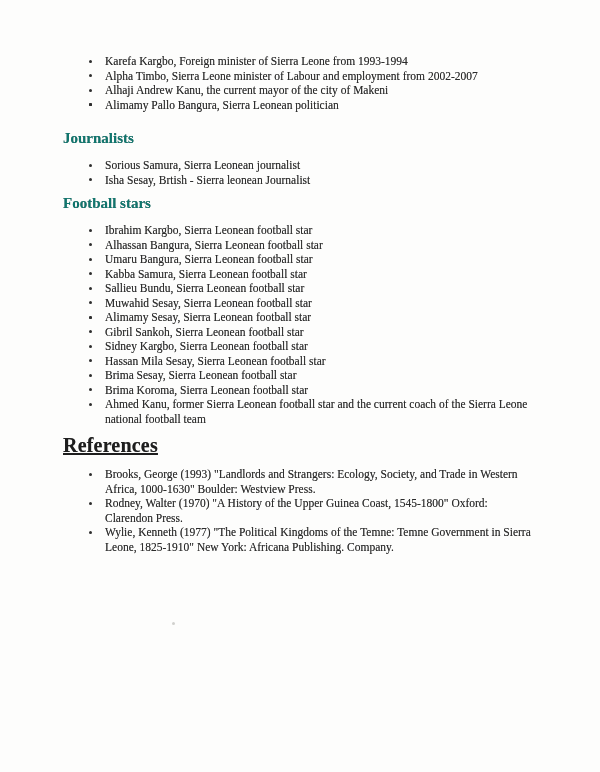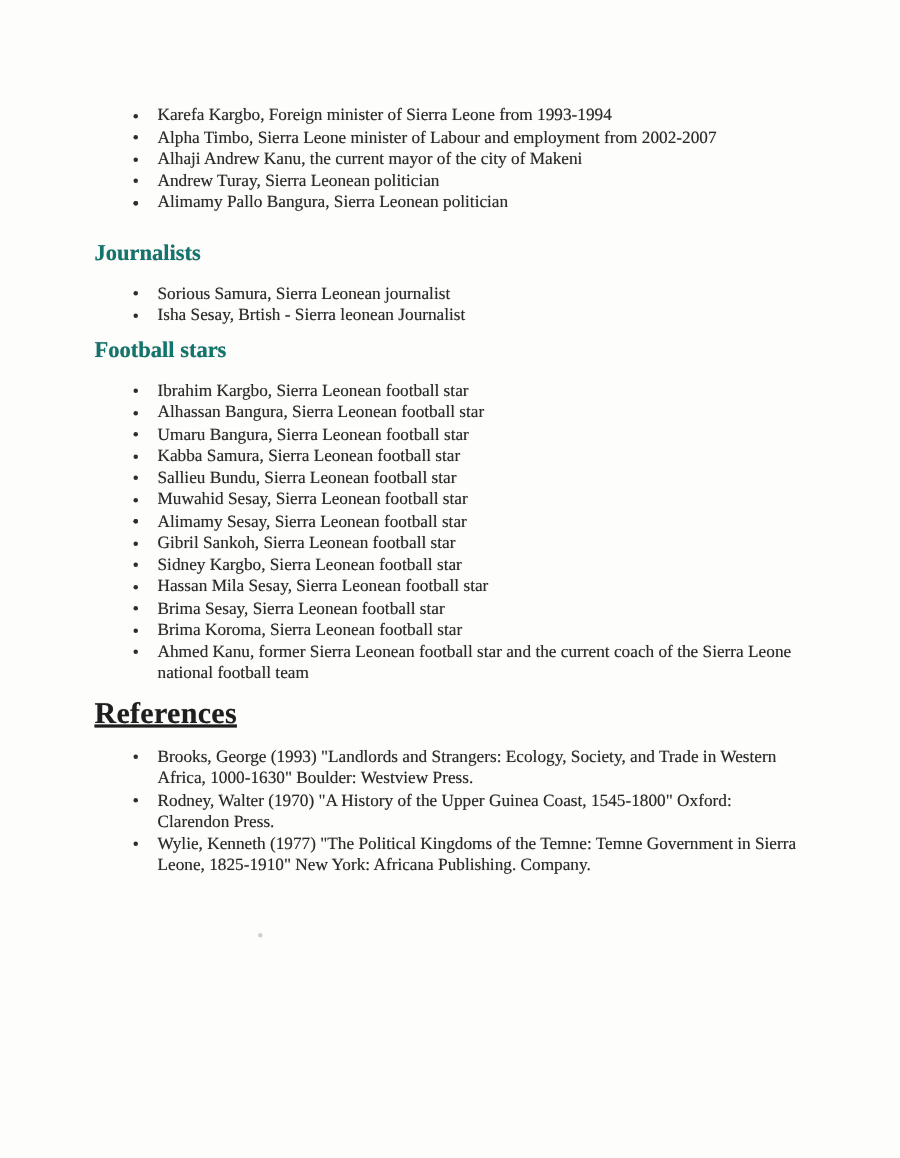--- a/index.html
+++ b/index.html
@@ -25,21 +25,21 @@
   .page * {
     text-shadow: 0 0 0.5px rgba(43,43,43,0.55);
   }
   .doc-list {
     list-style: none;
     margin: 12px 0 0 25px;
     padding: 0;
     width: 447px;
   }
   .doc-list.first {
-    margin-top: 16px;
+    margin-top: 0;
   }
   .doc-list.refs {
     margin-top: 10px;
   }
   .doc-li {
     position: relative;
     padding-left: 17px;
     font-size: 11.5px;
     line-height: 14.5px;
   }
@@ -99,21 +99,20 @@
         <span class="li-text">Alpha Timbo, Sierra Leone minister of Labour and employment from 2002-2007</span>
       </li>
 
       <li class="doc-li">
         <span class="bullet"></span>
         <span class="li-text">Alhaji Andrew Kanu, the current mayor of the city of Makeni</span>
       </li>
 
       <li class="doc-li">
         <span class="bullet"></span>
-        <span class="li-text">Andrew Turay, Sierra Leonean politician</span>
       </li>
 
       <li class="doc-li">
         <span class="bullet"></span>
       </li>
 
       <li class="doc-li">
         <span class="bullet"></span>
         <span class="li-text">Alimamy Pallo Bangura, Sierra Leonean politician</span>
       </li>

